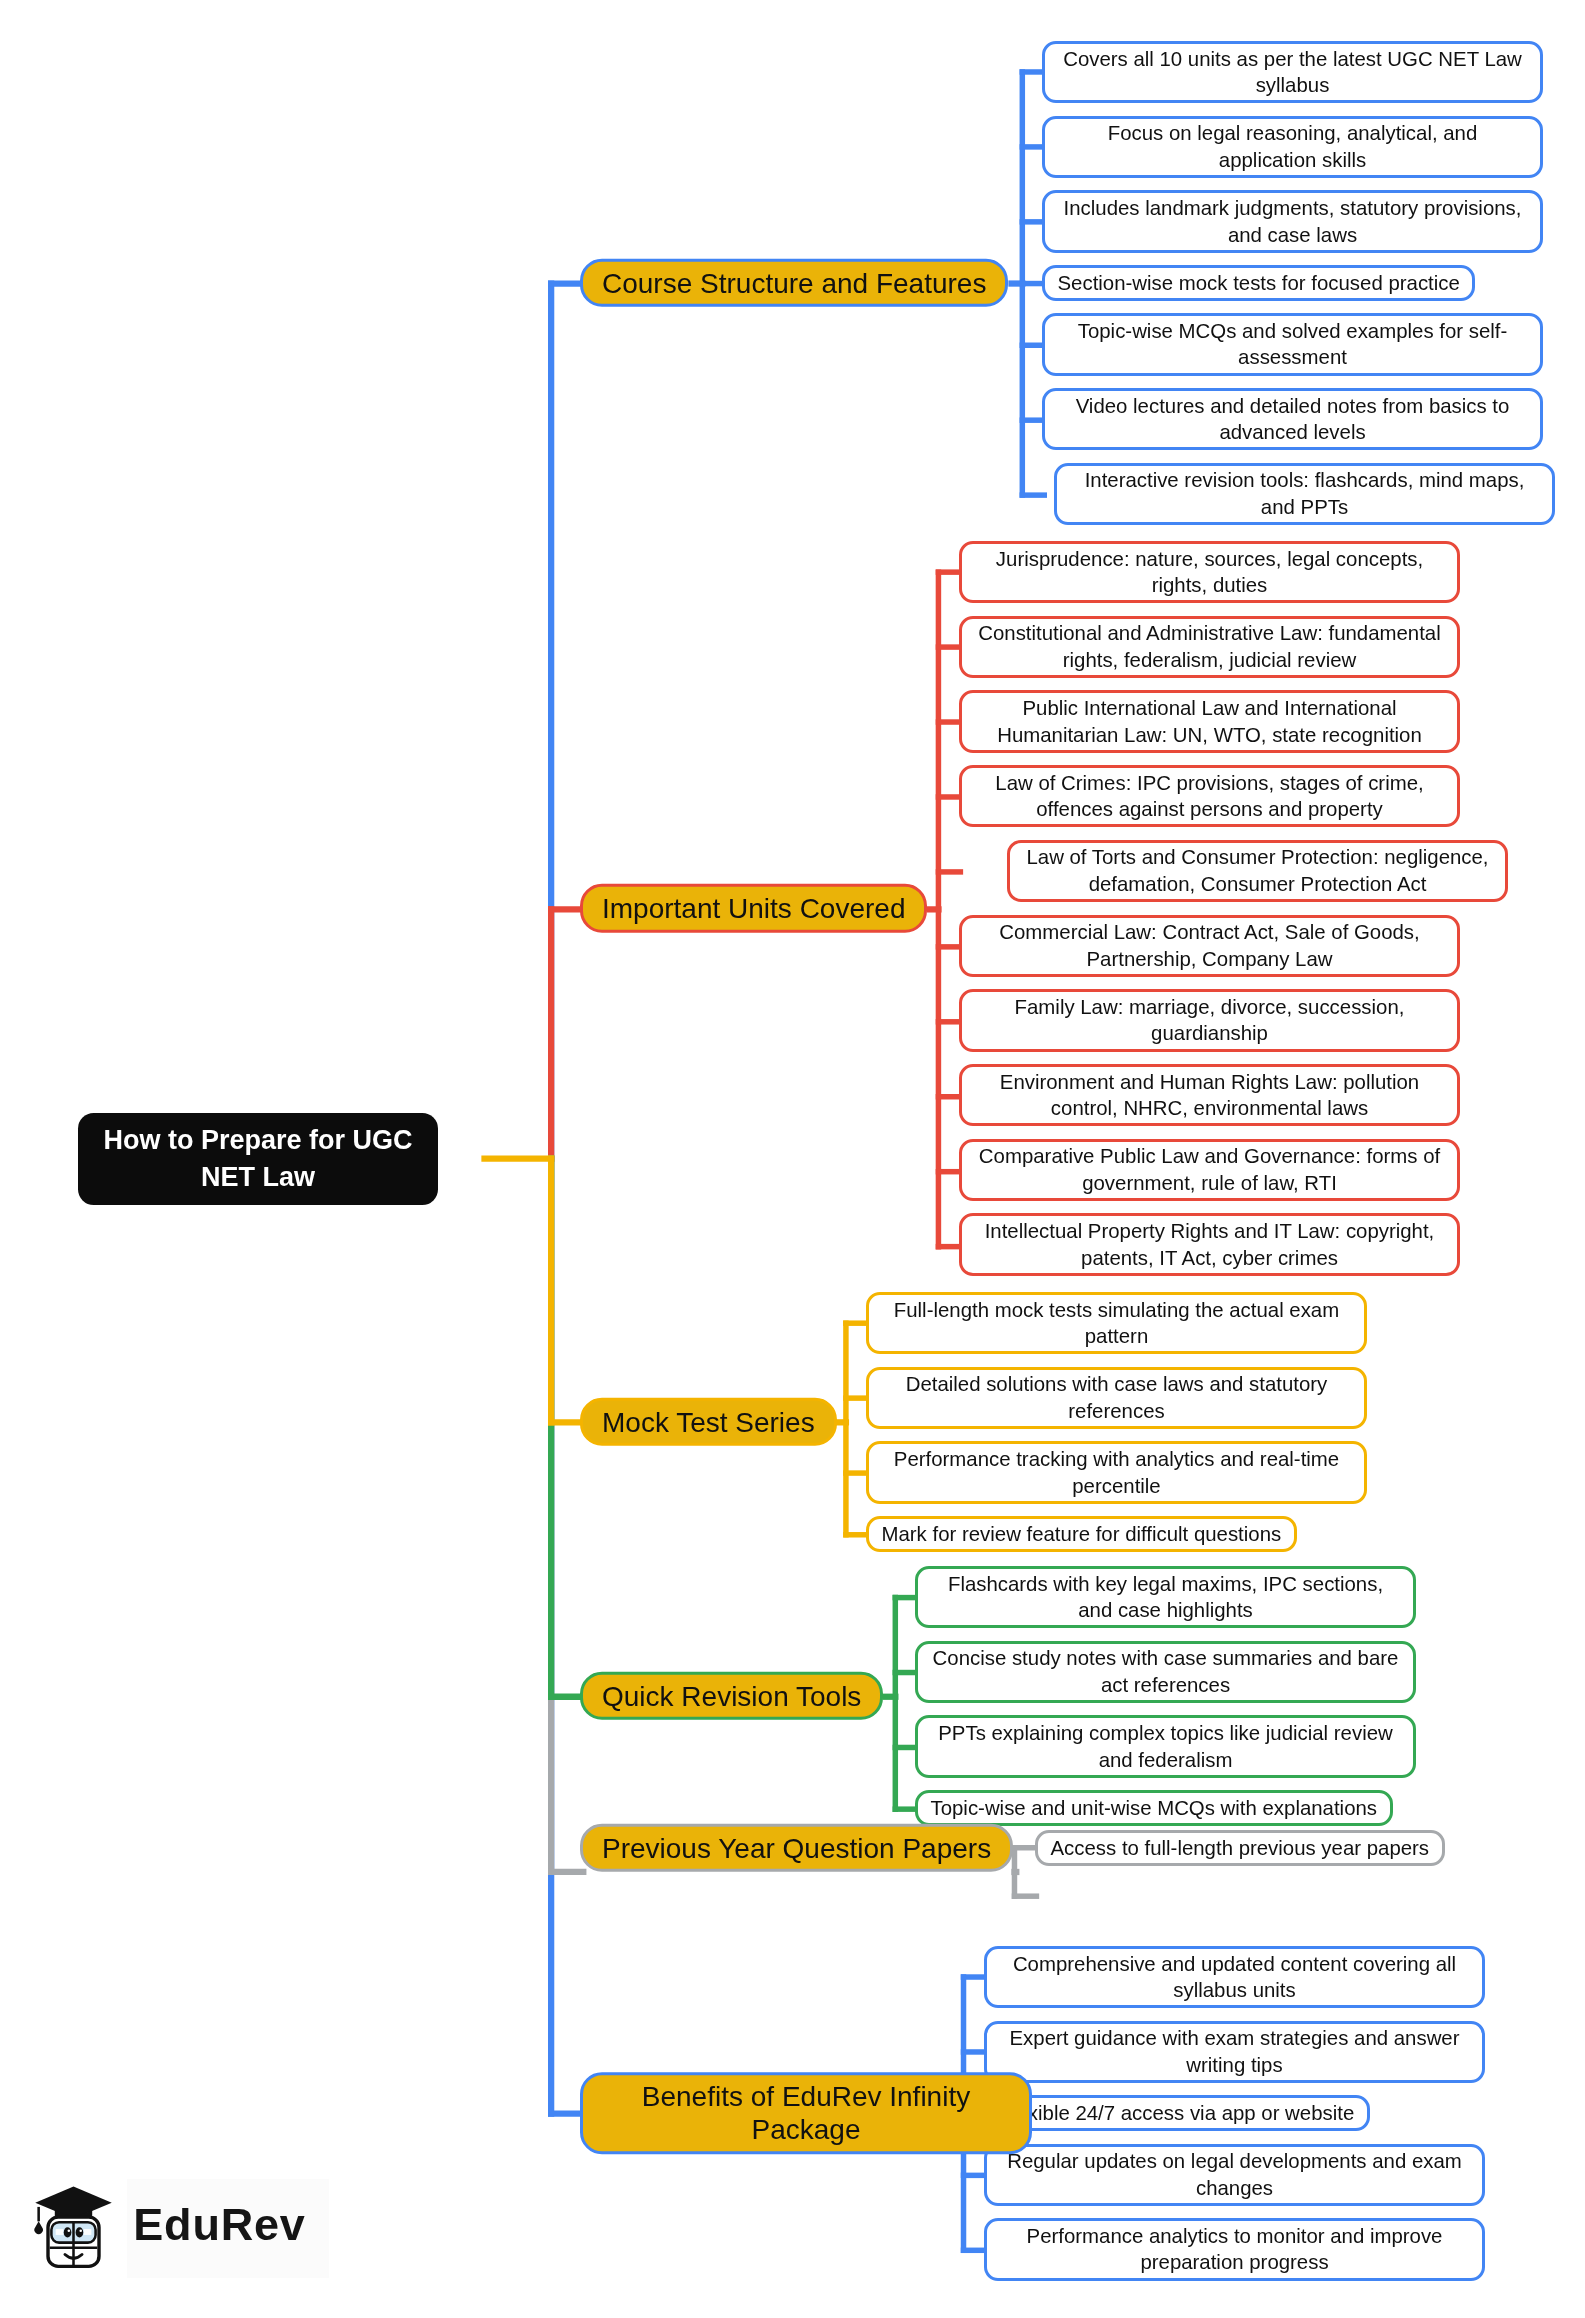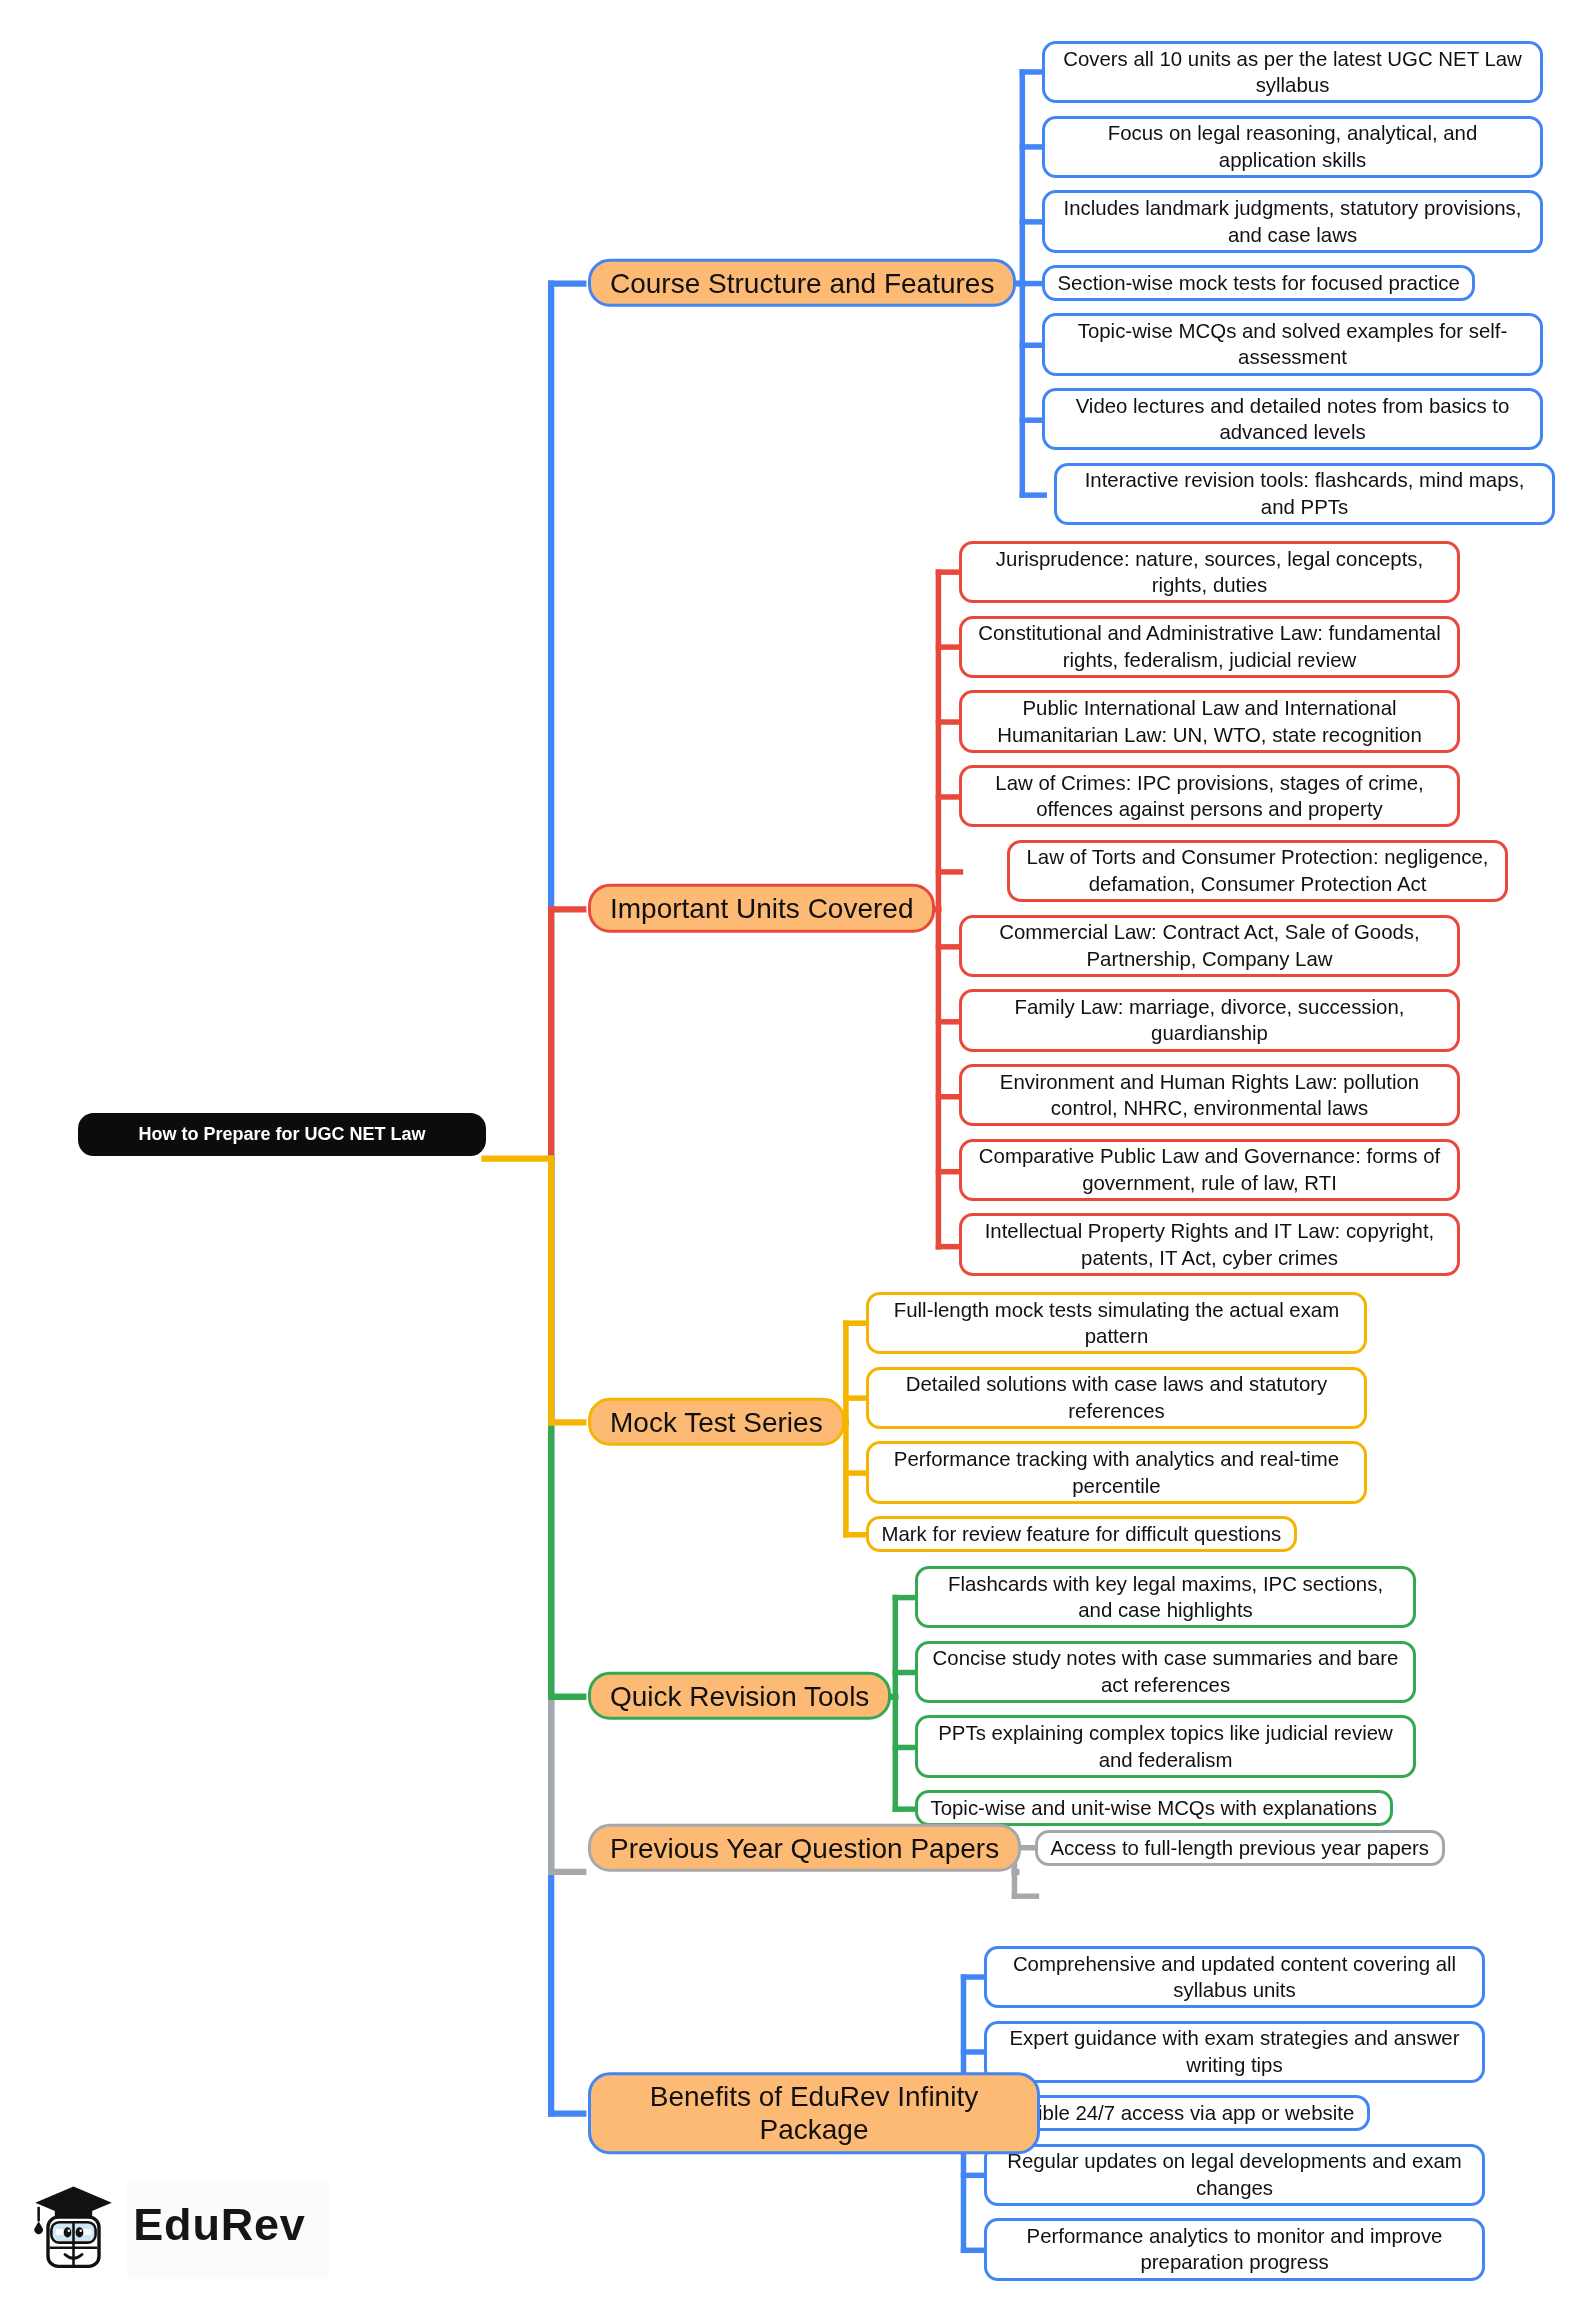--- a/index.html
+++ b/index.html
@@ -5,32 +5,32 @@
   html,body{margin:0;padding:0;background:#ffffff;}
   .canvas{
     position:relative;
     width:1586px;height:2319px;
     background:#ffffff;
     font-family:"Liberation Sans","DejaVu Sans",sans-serif;
     overflow:hidden;
   }
   #wires{position:absolute;left:0;top:0;z-index:0;pointer-events:none;}
   .root{
-    position:absolute;left:78px;top:1113px;width:408px;
+    position:absolute;left:78px;top:1113px;width:360px;
     box-sizing:border-box;
     background:#0c0c0c;color:#ffffff;
     border-radius:15.7px;
-    font-size:18px;font-weight:700;line-height:1.35;
+    font-size:27px;font-weight:700;line-height:1.35;
     text-align:center;padding:9.4px 15.7px;
     z-index:2;
   }
   .branch{position:absolute;left:580px;display:flex;z-index:1;}
   .branch .label{
-    position:absolute;left:8px;top:50%;transform:translateY(-50%);
-    background:#fdba74;
+    position:absolute;left:0;top:50%;transform:translateY(-50%);
+    background:#eab308;
     border:3.9px solid #888;
     border-radius:22px;
     font-size:28px;line-height:1.18;color:#111;
     padding:4.7px 19px;
     max-width:408px;
     text-align:center;
     z-index:2;
   }
   .leaves{
     display:flex;flex-direction:column;align-items:flex-start;gap:12.5px;

